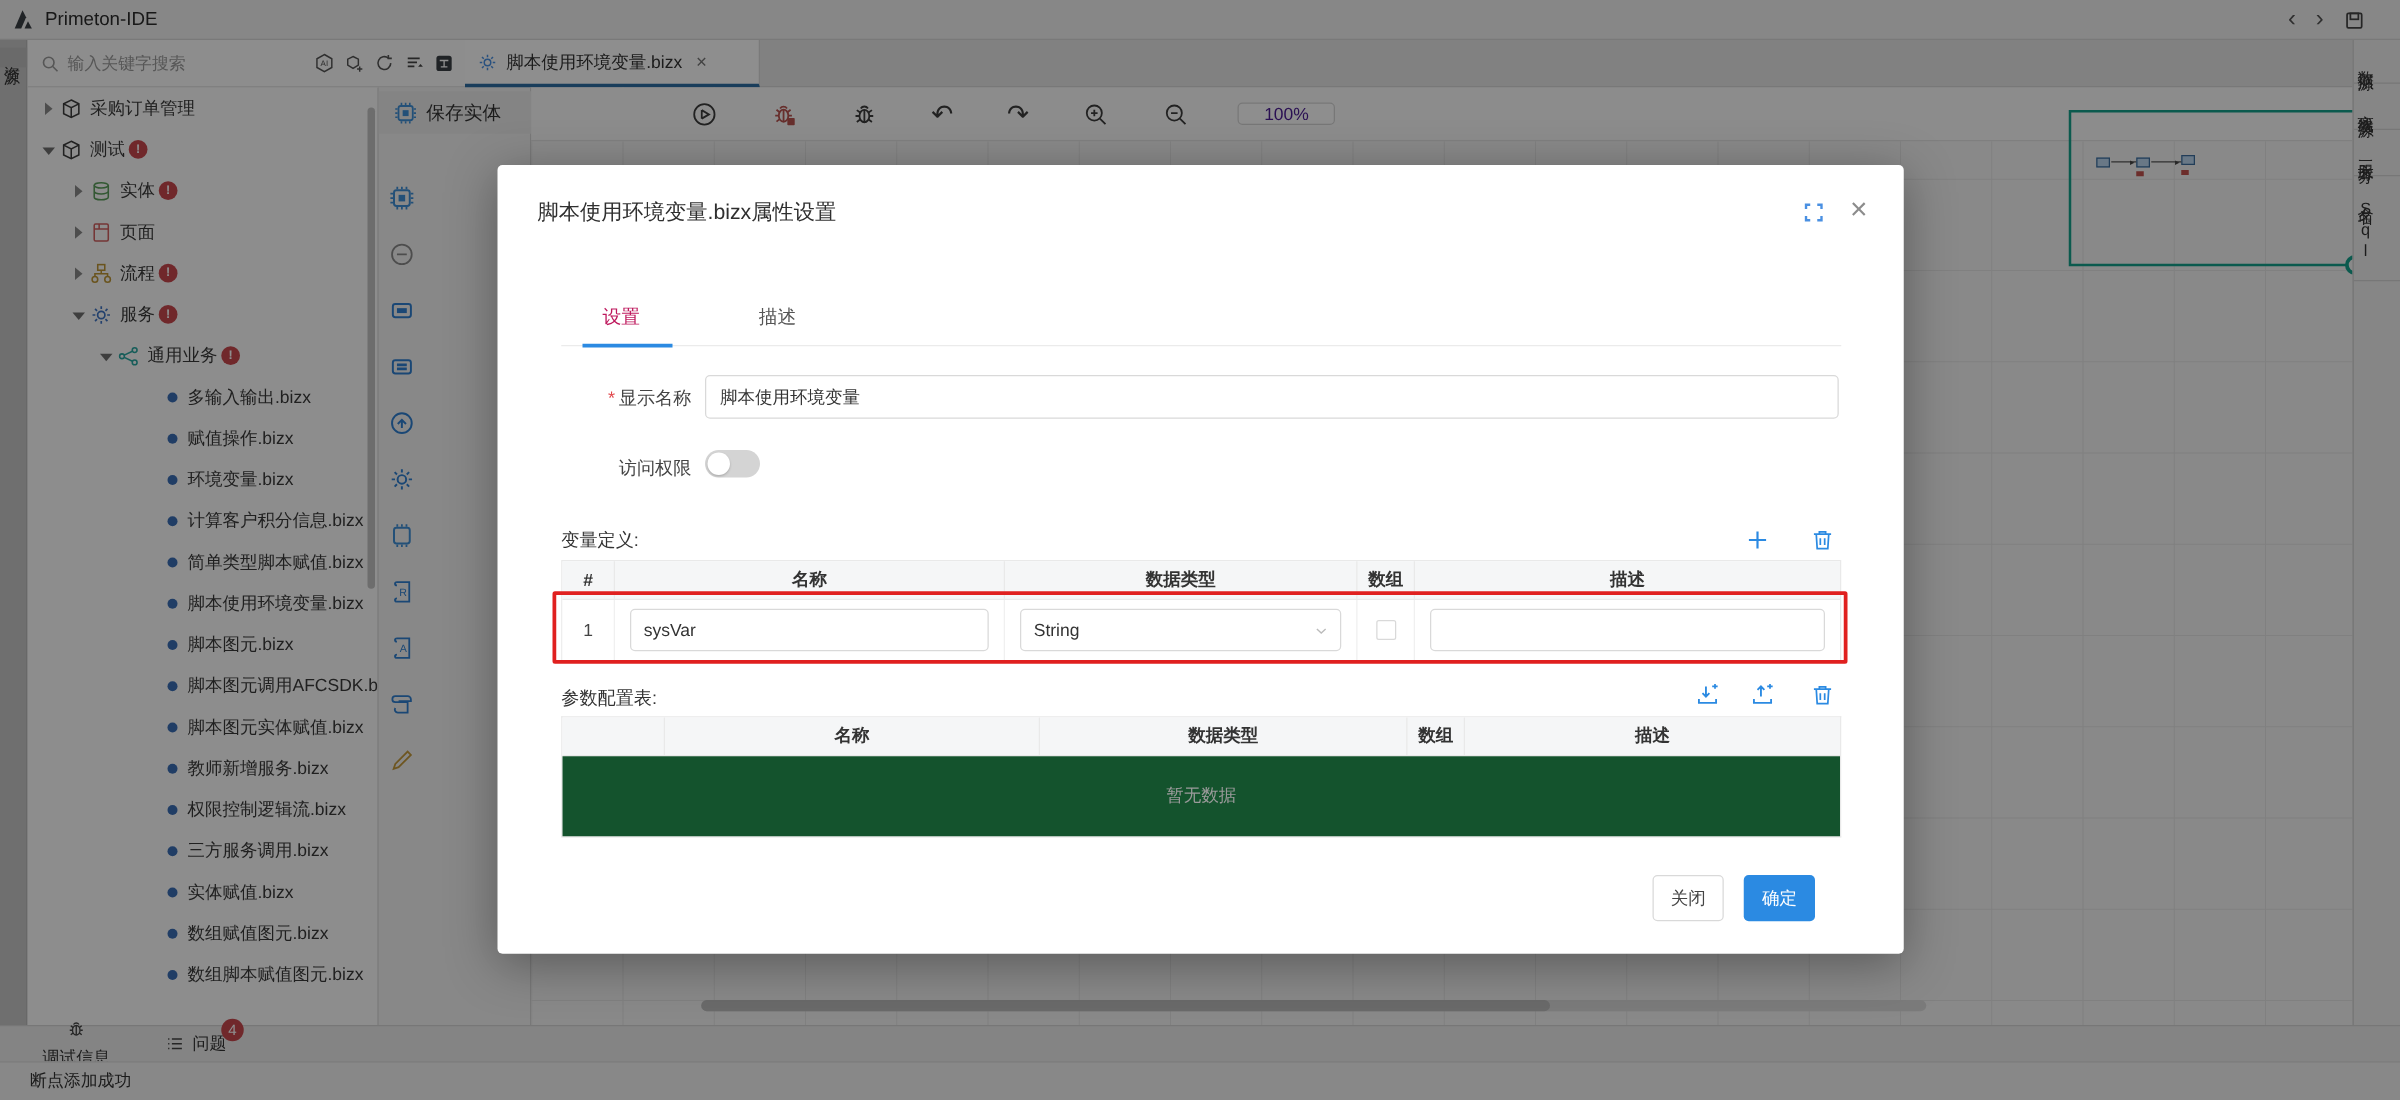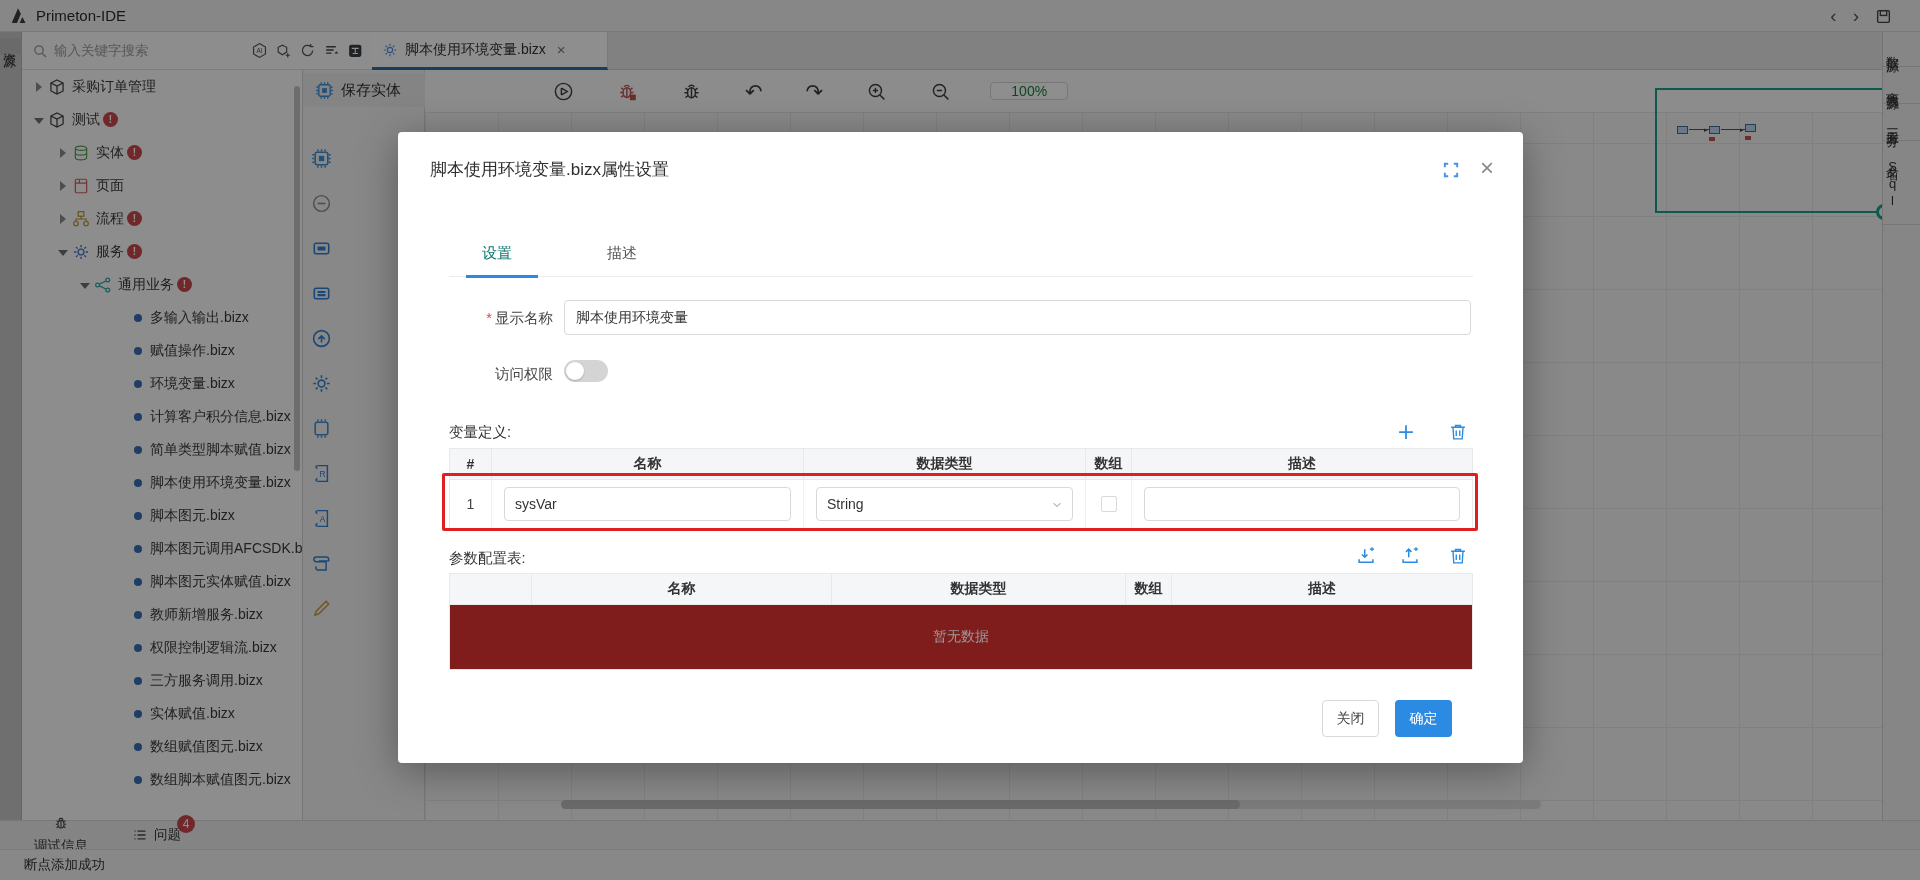--- a/index.html
+++ b/index.html
@@ -59,21 +59,21 @@
   #palette-icons .icn svg { width:21px; height:21px; }
 
   
   .canvas { position:absolute; left:425px; top:70px; width:1457px; height:750px;
     background:linear-gradient(#e4e4e4 1px, transparent 1px) 0 0/73px 73px,
                linear-gradient(90deg,#e4e4e4 1px, transparent 1px) 0 0/73px 73px,#f4f4f4; }
   .canvas-toolbar { position:absolute; left:0; top:0; width:1457px; height:43px; background:#fafafa; border-bottom:1px solid #e2e2e2; display:flex; align-items:center; }
   #canvas-toolbar-icons { display:flex; align-items:center; gap:43px; margin-left:128px; }
   #canvas-toolbar-icons .icn svg { width:21px; height:21px; }
   .uglyph { font-size:21px; color:#3d3d3d; line-height:21px; display:inline-block; }
-  .zoombox { margin-left:39px; width:78px; height:18px; border:1px solid #d5d5d5; border-radius:4px; background:#fdfdfd; display:flex; align-items:center; justify-content:center; font-size:14px; color:#15803d; }
+  .zoombox { margin-left:39px; width:78px; height:18px; border:1px solid #d5d5d5; border-radius:4px; background:#fdfdfd; display:flex; align-items:center; justify-content:center; font-size:14px; color:#4c1d95; }
   .minimap { position:absolute; left:1230px; top:18px; width:230px; height:125px; border:2px solid #14a08c; }
   .mm-node { position:absolute; width:11px; height:8px; background:#bcd7ef; border:1px solid #3d6e9e; }
   .mm-edge { position:absolute; height:1px; background:#555; top:39px; }
   .mm-arrow { position:absolute; top:36px; font-size:7px; color:#444; }
   .mm-red { position:absolute; width:6px; height:4px; background:#c0504d; }
   .mm-grip { position:absolute; right:-9px; bottom:-9px; width:16px; height:16px; border:3px solid #14a08c; border-radius:50%; background:#f4f4f4; }
   .hscroll-track { position:absolute; left:136px; top:730px; width:980px; height:9px; border-radius:5px; background:#dcdcdc; }
   .hscroll-thumb { position:absolute; left:0; top:0; width:679px; height:9px; border-radius:5px; background:#bdbdbd; }
 
   
@@ -91,21 +91,21 @@
 
   
   .dim { position:absolute; inset:0; background:rgba(0,0,0,0.44); z-index:40; }
 
   
   .modal { position:absolute; left:398px; top:132px; width:1125px; height:631px; background:#fff; border-radius:4px; box-shadow:0 8px 40px rgba(0,0,0,.35); z-index:50; }
   .m-title { position:absolute; left:32px; top:26px; font-size:17px; color:#2f2f2f; }
   .m-full { position:absolute; left:1044px; top:29px; } .m-full svg { width:18px; height:18px; }
   .m-close { position:absolute; left:1082px; top:22px; font-size:24px; color:#8c8c8c; font-weight:300; }
   .m-tab { position:absolute; top:112px; font-size:15px; cursor:default; }
-  .m-tab.active { color:#0f766e; } .m-tab.inactive { color:#555; }
+  .m-tab.active { color:#be185d; } .m-tab.inactive { color:#555; }
   .m-ink { position:absolute; left:68px; top:143px; width:72px; height:3px; background:#2b8ae2; z-index:2; }
   .m-tabline { position:absolute; left:51px; top:144px; width:1024px; height:1px; background:#ebebeb; }
   .m-label { position:absolute; width:155px; text-align:right; font-size:14.5px; color:#444; }
   .req { color:#e0454a; margin-right:3px; }
   .m-input { position:absolute; left:166px; width:907px; height:35px; border:1px solid #d9d9d9; border-radius:4px; font-size:14px; color:#333; padding:0 11px; outline:none; font-family:inherit; }
   .toggle { position:absolute; left:166px; top:228px; width:44px; height:22px; border-radius:11px; background:#d4d4d4; }
   .toggle .knob { position:absolute; left:2px; top:2px; width:18px; height:18px; border-radius:50%; background:#fff; box-shadow:0 1px 2px rgba(0,0,0,.2); }
   .m-section { position:absolute; left:51px; font-size:14.5px; color:#333; }
   .m-act { position:absolute; width:20px; height:20px; } .m-act svg { width:20px; height:20px; }
 
@@ -117,21 +117,21 @@
   .thcell { height:30px; display:flex; align-items:center; justify-content:center; font-size:14px; font-weight:bold; color:#333; border-right:1px solid #e9e9e9; }
   .thcell:last-child { border-right:none; }
   .vrow { display:grid; grid-template-columns:42px 312px 282px 46px 1fr; background:#fff; }
   .vcell { height:48px; display:flex; align-items:center; border-right:1px solid #f0f0f0; }
   .vcell:last-child { border-right:none; }
   .vcell.idx { justify-content:center; font-size:14px; color:#444; }
   .cinput { height:34px; border:1px solid #d9d9d9; border-radius:4px; font-size:14px; color:#333; padding:0 10px; outline:none; margin:0 12px; width:calc(100% - 24px); font-family:inherit; }
   .cselect { height:34px; border:1px solid #d9d9d9; border-radius:4px; margin:0 12px; width:calc(100% - 24px); display:flex; align-items:center; font-size:14px; color:#333; padding:0 10px; position:relative; background:#fff; }
   .cselect .chev { position:absolute; right:8px; top:10px; } .cselect .chev svg { width:14px; height:14px; }
   .checkbox { width:16px; height:16px; border:1px solid #d9d9d9; border-radius:2px; background:#fff; margin:0 auto; }
-  .emptyrow { height:64px; display:flex; align-items:center; justify-content:center; font-size:14px; color:#9a9a9a; background:#7f1d1d; }
+  .emptyrow { height:64px; display:flex; align-items:center; justify-content:center; font-size:14px; color:#9a9a9a; background:#14532d; }
   .annotation { position:absolute; left:44px; top:341px; width:1036px; height:58px; border:3px solid #e0201f; border-radius:2px; z-index:5; pointer-events:none; }
 
   .m-btn { position:absolute; top:568px; width:57px; height:37px; border-radius:4px; font-size:14px; display:flex; align-items:center; justify-content:center; cursor:default; }
   .btn-close { left:924px; background:#fff; border:1px solid #d9d9d9; color:#444; }
   .btn-ok { left:997px; background:#2b8ae2; color:#fff; }
   .icn { display:inline-flex; }
 </style>
 </head>
 <body>
 

